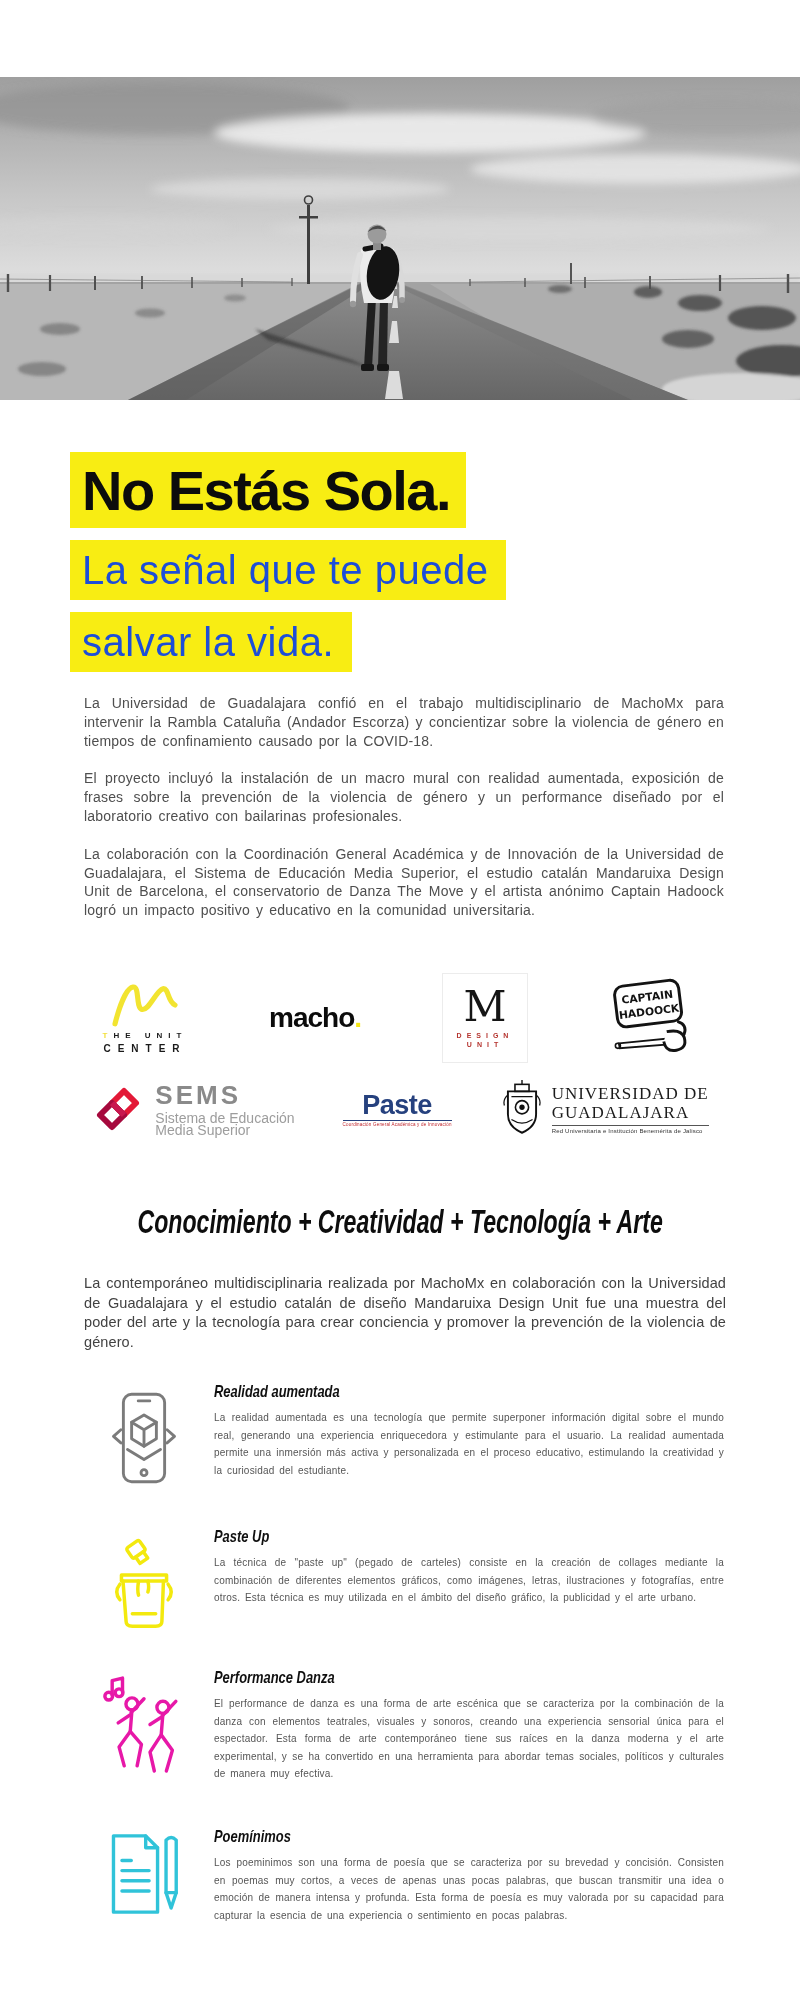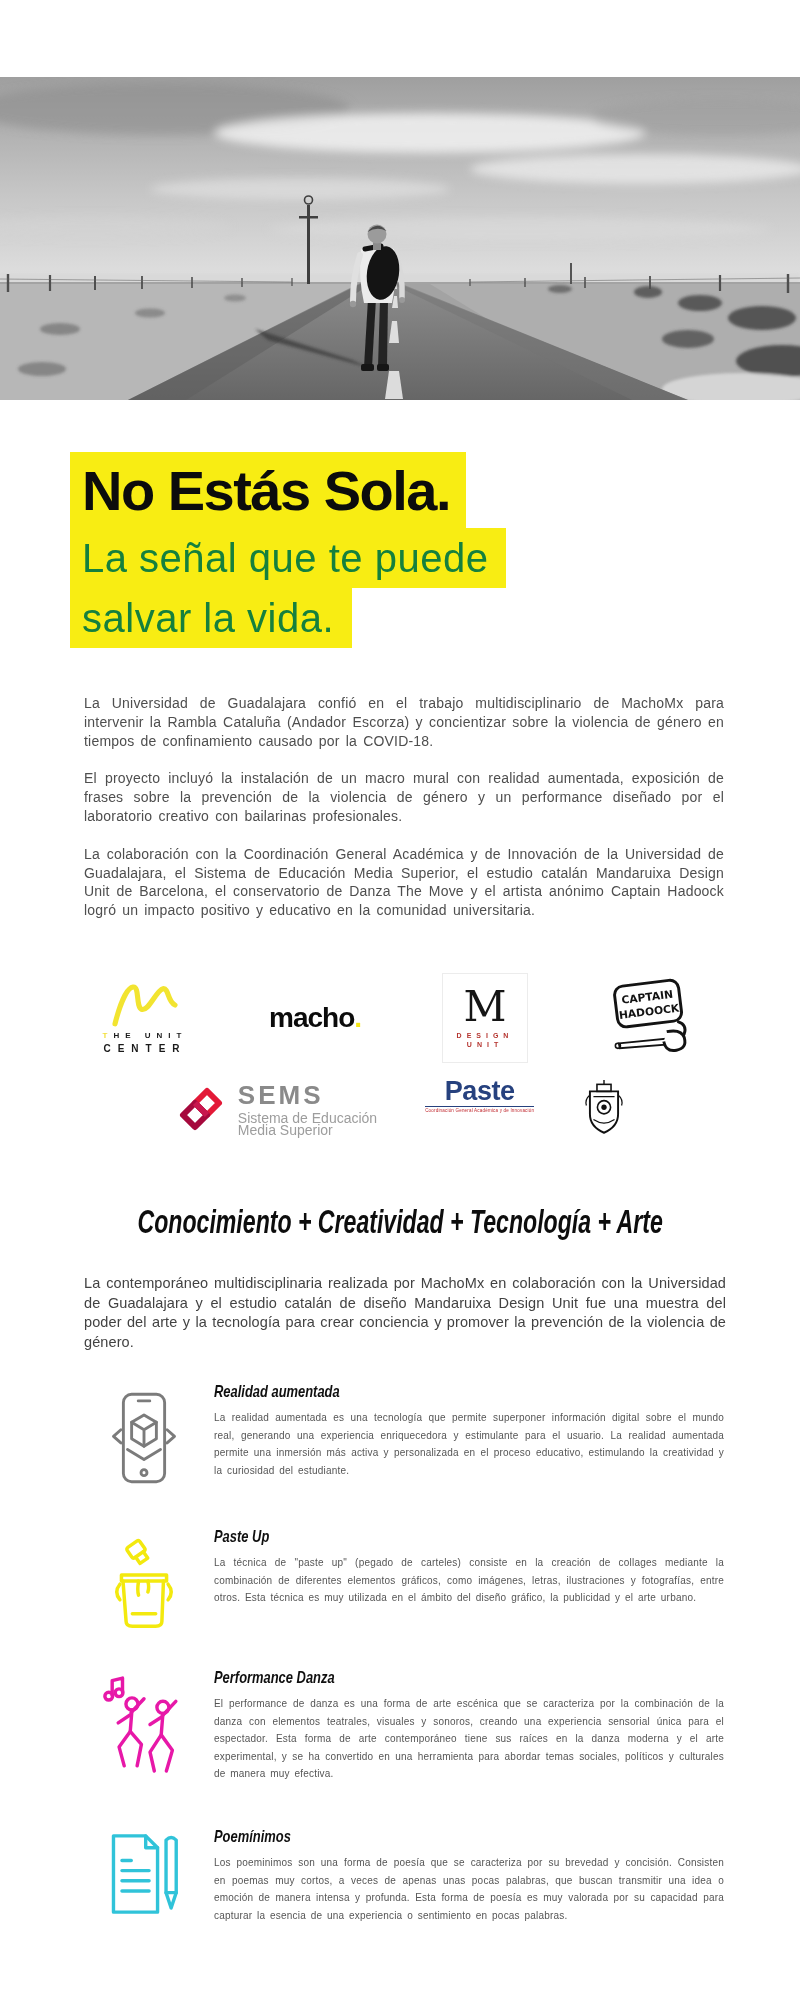--- a/index.html
+++ b/index.html
@@ -7,40 +7,40 @@
   body { font-family:"Liberation Sans", sans-serif; color:#111; }
   .page { position:relative; width:800px; height:2000px; background:#fff; overflow:hidden; margin:0 auto; }
 
   
   .hero { position:absolute; left:0; top:77px; width:800px; height:323px; }
 
   
   .headline { position:absolute; left:70px; top:452px; }
   .hl { display:table; background:#F8ED13; }
   .headline .title { font-size:56px; font-weight:800; letter-spacing:-1.5px; color:#0c0c0c; padding:8px 16px 6px 12px; line-height:1.1; }
-  .headline .sub { font-size:40px; font-weight:300; color:#15803d; padding:9px 18px 9px 12px; line-height:1.05; letter-spacing:0.5px; }
+  .headline .sub { font-size:40px; font-weight:300; color:#1d4ed8; padding:9px 18px 9px 12px; line-height:1.05; letter-spacing:0.5px;margin-top:12px; }
 
   
   .intro { position:absolute; left:84px; top:694px; width:640px; }
   .intro p { font-size:14px; line-height:18.8px; color:#4e4e4e; text-align:justify; word-spacing:2px; letter-spacing:0.2px; margin-bottom:19px; }
 
   
   .logos1 { position:absolute; left:60px; top:960px; width:680px; height:115px; display:flex; align-items:center; }
   .logos1 > div { flex:1; display:flex; flex-direction:column; align-items:center; justify-content:center; }
   .movecenter .mc-line1 { font-size:8px; letter-spacing:6px; color:#1a1a1a; margin-top:2px; font-weight:600; }
   .movecenter .mc-line1 .yellow-t { color:#F2DF3A; }
   .movecenter .mc-line2 { font-size:10px; letter-spacing:7px; color:#1a1a1a; font-weight:700; margin-top:3px; }
   .macho { font-size:28px; font-weight:800; letter-spacing:-1px; color:#0b0b0b; }
   .macho .dot { color:#F5E616; }
   .mdu-box { width:84px; height:88px; background:#fff; box-shadow:0 0 0 1px #ececec; display:flex; flex-direction:column; align-items:center; justify-content:center; }
   .mdu-m { font-family:"DejaVu Serif", serif; font-size:42px; line-height:40px; color:#151515; }
   .mdu-sub { font-size:7px; letter-spacing:5px; color:#b5342f; margin-top:5px; font-weight:600; }
   .mdu-sub2 { font-size:7px; letter-spacing:5px; color:#b5342f; margin-top:2px; font-weight:600; }
 
-  .logos2 { position:absolute; left:60px; top:1078px; width:680px; display:flex; justify-content:center; gap:48px; }
+  .logos2 { position:absolute; left:60px; top:1078px; width:680px; display:flex; align-items:center; justify-content:center; gap:48px; }
   .sems { display:flex; align-items:center; gap:10px; }
   .sems-name { font-size:26px; font-weight:700; color:#8a8a8a; letter-spacing:3px; line-height:1; }
   .sems-sub { font-size:14px; color:#9d9d9d; line-height:12px; margin-top:4px; }
   .cgai { display:flex; flex-direction:column; align-items:center; }
   .cgai-name { font-size:27px; font-weight:800; color:#26417e; letter-spacing:-0.5px; line-height:1; }
   .cgai-cap { font-size:4.5px; color:#c0272d; letter-spacing:0.2px; border-top:1.5px solid #26417e; padding-top:1px; margin-top:1px; white-space:nowrap; }
   .udg { display:flex; align-items:center; gap:8px; }
   .udg-text { display:flex; flex-direction:column; }
   .udg-name { font-family:"Liberation Serif", serif; font-size:17px; letter-spacing:1px; color:#1b1b1b; line-height:19px; }
   .udg-tag { font-size:6px; color:#333; border-top:1px solid #555; margin-top:3px; padding-top:2px; letter-spacing:0.2px; white-space:nowrap; }
@@ -234,20 +234,24 @@
     <div class="udg">
       <svg width="44" height="62" viewBox="0 0 50 68">
         <rect x="17" y="6" width="16" height="8" fill="none" stroke="#111" stroke-width="1.8"></rect>
         <line x1="25" y1="6" x2="25" y2="1" stroke="#111" stroke-width="1.6"></line>
         <path d="M9,14 h32 v26 q0,14 -16,21 q-16,-7 -16,-21 Z" fill="none" stroke="#111" stroke-width="2.2"></path>
         <circle cx="25" cy="32" r="7.5" fill="none" stroke="#111" stroke-width="1.8"></circle>
         <circle cx="25" cy="32" r="3" fill="#111"></circle>
         <path d="M13,20 h24 M13,46 q12,8 24,0" fill="none" stroke="#111" stroke-width="1.4"></path>
         <path d="M9,18 q-6,5 -4,12 M41,18 q6,5 4,12" fill="none" stroke="#111" stroke-width="1.4"></path>
       </svg>
+      <div class="udg-text">
+        <div class="udg-name"><span>UNIVERSIDAD DE</span><br><span>GUADALAJARA</span></div>
+        <div class="udg-tag">Red Universitaria e Institución Benemérita de Jalisco</div>
+      </div>
     </div>
   </div>
 
   <div class="section-heading">
     <span>Conocimiento + Creatividad + Tecnología + Arte</span>
   </div>
 
   <div class="section-intro">La contemporáneo multidisciplinaria realizada por MachoMx en colaboración con la Universidad de Guadalajara y el estudio catalán de diseño Mandaruixa Design Unit fue una muestra del poder del arte y la tecnología para crear conciencia y promover la prevención de la violencia de género.</div>
 
   <div class="features">

